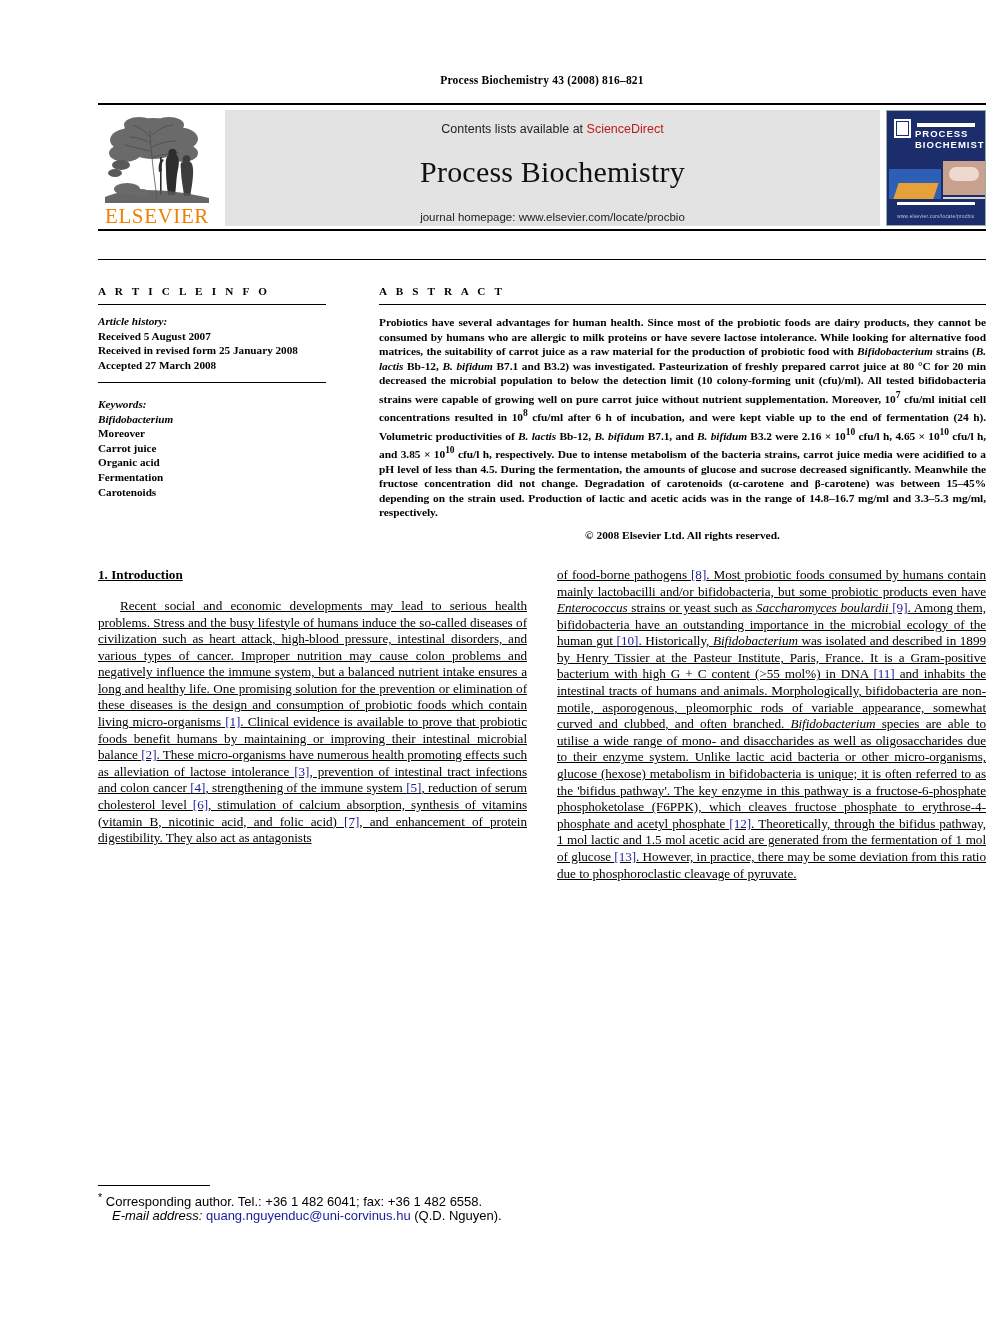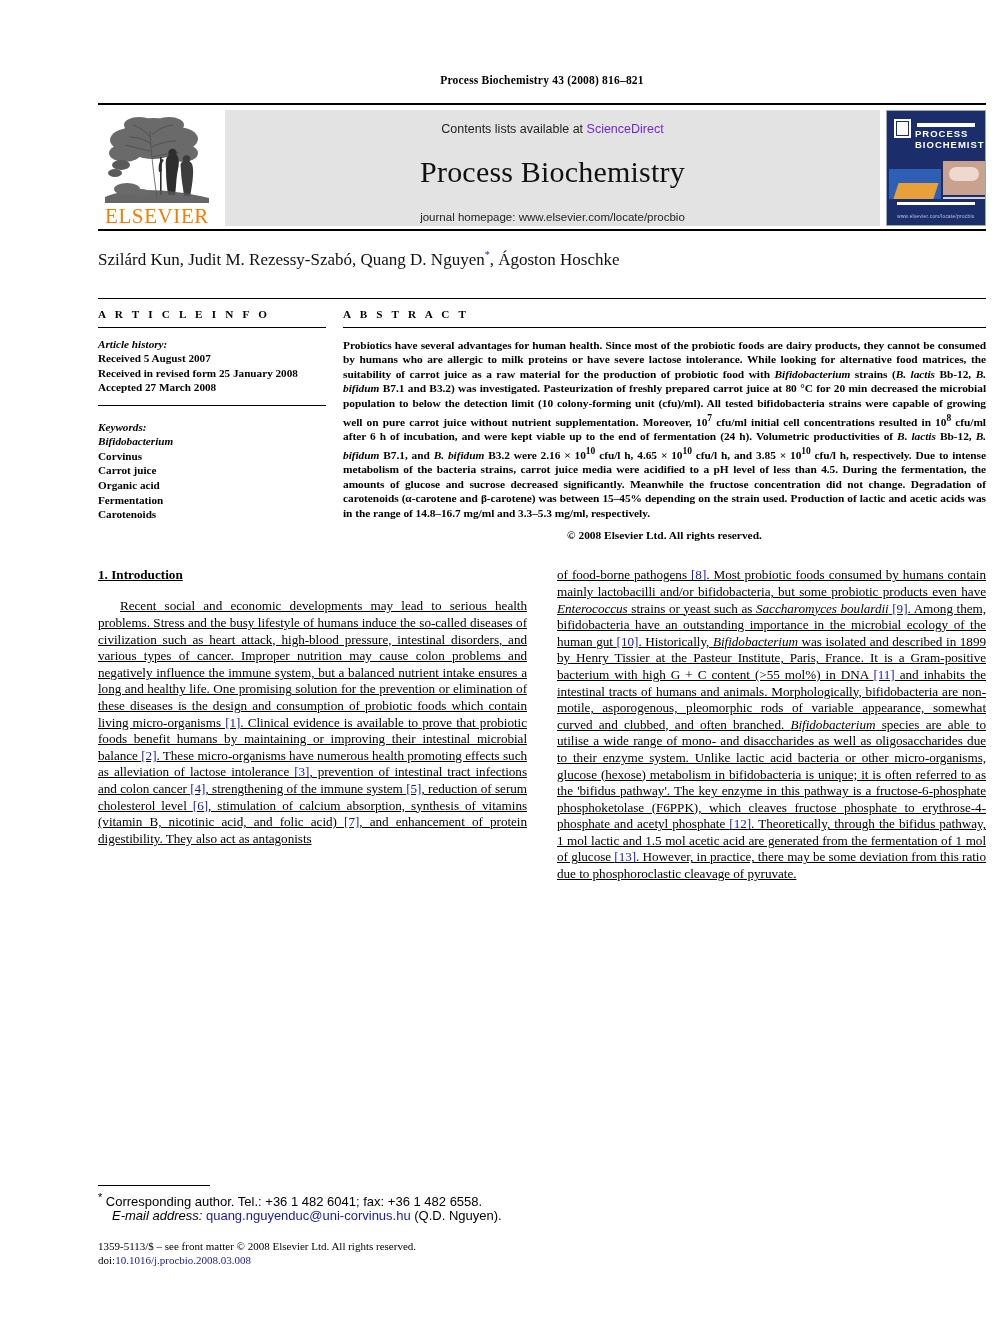--- a/index.html
+++ b/index.html
@@ -63,21 +63,21 @@
     flex-direction: column;
     align-items: center;
     justify-content: flex-start;
     padding-top: 12px;
   }
   .contents-line {
     font-family: "Liberation Sans", sans-serif;
     font-size: 12.5px;
     color: #222;
   }
-  .contents-line .sd { color: #6d28d9; }
+  .contents-line .sd { color: #b91c1c; }
   .journal-name {
     font-family: "Liberation Serif", serif;
     font-size: 30px;
     margin-top: 19px;
     letter-spacing: .2px;
     color: #111;
   }
   .homepage-line {
     font-family: "Liberation Sans", sans-serif;
     font-size: 11.5px;
@@ -150,23 +150,23 @@
     font-weight: bold;
     font-family: "Liberation Serif", serif;
     color: #111;
     letter-spacing: -0.1px;
   }
 
   
   .info-abstract {
     margin-top: 28px;
     display: flex;
-    gap: 17px;
+    gap: 53px;
     border-top: 1.3px solid #000;
-    padding-top: 9px;
+    padding-top: 25px;
   }
   .col-info { width: 228px; min-width: 228px; }
   .col-abstract { flex: 1; }
 
   .sec-head {
     font-family: "Liberation Serif", serif;
     font-size: 11.2px;
     font-weight: bold;
     letter-spacing: 3.2px;
     margin-bottom: 7px;
@@ -322,23 +322,20 @@
         <div class="cv-ph-d"></div>
         <div class="cv-bottom"></div>
         <div class="cv-bar2"></div>
         <div class="cv-foot">www.elsevier.com/locate/procbio</div>
       </div>
 
     </div>
   </div>
 
 
-  <div class="authors">
-    <span>Szilárd Kun, Judit M. Rezessy-Szabó, Quang D. Nguyen</span><sup>*</sup><span>, Ágoston Hoschke</span>
-  </div>
 
 
   <div class="info-abstract">
 
     <div class="col-info">
       <div class="sec-head">A R T I C L E   I N F O</div>
       <div class="rule"></div>
 
       <div class="history">
         <div class="lbl">Article history:</div>
@@ -347,21 +344,21 @@
         <div>Accepted 27 March 2008</div>
       </div>
 
       <div style="height:10px"></div>
       <div class="rule"></div>
 
       <div class="kw">
         <div class="lbl">Keywords:</div>
         <div class="kw-list">
           <div class="ital">Bifidobacterium</div>
-          <div>Corvinus</div>
+          <div>Moreover</div>
           <div>Carrot juice</div>
           <div>Organic acid</div>
           <div>Fermentation</div>
           <div>Carotenoids</div>
         </div>
       </div>
     </div>
 
     <div class="col-abstract">
       <div class="sec-head">A B S T R A C T</div>
@@ -392,19 +389,15 @@
 
   </div>
 
   <div class="footnote-area">
     <div class="fn-rule"></div>
     <div class="fn">
       <sup>*</sup><span> Corresponding author. Tel.: +36 1 482 6041; fax: +36 1 482 6558.</span><br>
       <span style="display:inline-block;width:14px"></span><span class="lbl">E-mail address:</span>
       <span class="mail">quang.nguyenduc@uni-corvinus.hu</span><span> (Q.D. Nguyen).</span>
     </div>
-    <div class="issn">
-      <div>1359-5113/$ – see front matter © 2008 Elsevier Ltd. All rights reserved.</div>
-      <div><span>doi:</span><span class="doi">10.1016/j.procbio.2008.03.008</span></div>
-    </div>
   </div>
 
 </div>
 
 </body></html>

